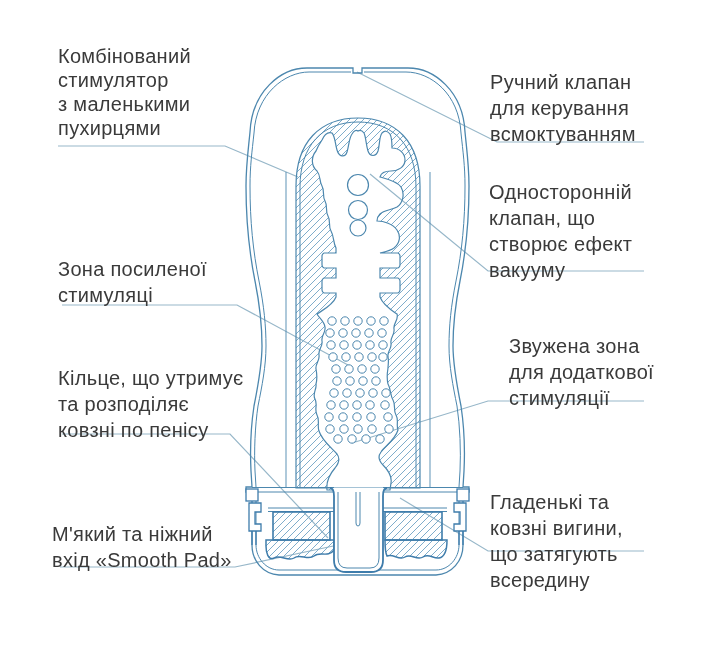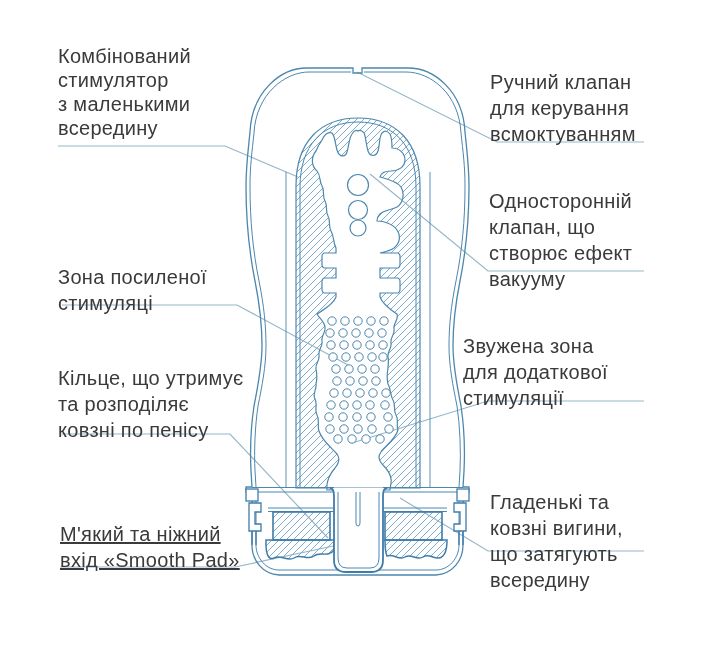--- a/index.html
+++ b/index.html
@@ -188,42 +188,42 @@
         <path stroke="#3e7cab" stroke-width="1.8" fill="#ffffff" d="M 330,488 Q 334,488 334,496 V 560 Q 334,572 346,572 H 371 Q 383,572 383,560 V 496 Q 383,488 387,488"></path>
         <path stroke="#4c87ae" stroke-width="1" d="M 338,492 V 558 Q 338,568 347,568 H 370 Q 379,568 379,558 V 492"></path>
         <path stroke="#4c87ae" stroke-width="1" d="M 356,492 L 356,523 Q 356,526 358,526 Q 360,526 360,523 L 360,492"></path>
       </g>
     </g>
   </svg>
 
   <div class="lbl lh24" style="left:58px;top:44px;width:235px;">Комбінований
 стимулятор
 з маленькими
-всередину</div>
+пухирцями</div>
 
   <div class="lbl" style="left:490px;top:69px;width:200px;">Ручний клапан
 для керування
 всмоктуванням</div>
 
-  <div class="lbl" style="left:489px;top:188px;width:200px;">Односторонній
+  <div class="lbl" style="left:489px;top:179px;width:200px;">Односторонній
 клапан, що
 створює ефект
 вакууму</div>
 
-  <div class="lbl" style="left:58px;top:256px;width:235px;margin-top:8px;">Зона посиленої
+  <div class="lbl" style="left:58px;top:256px;width:235px;">Зона посиленої
 стимуляці</div>
 
   <div class="lbl" style="left:58px;top:365px;width:235px;">Кільце, що утримує
 та розподіляє
 ковзні по пенісу</div>
 
-  <div class="lbl" style="left:463px;top:333px;width:200px;">Звужена зона
+  <div class="lbl" style="left:509px;top:333px;width:200px;">Звужена зона
 для додаткової
 стимуляції</div>
 
   <div class="lbl" style="left:490px;top:461px;width:200px;margin-top:28px;">Гладенькі та
 ковзні вигини,
 що затягують
 всередину</div>
 
-  <div class="lbl" style="left:60px;top:521px;width:235px;text-decoration:underline;">М'який та ніжний
+  <div class="lbl" style="left:52px;top:521px;width:235px;">М'який та ніжний
 вхід «Smooth Pad»</div>
 </div>
 
 </body></html>

